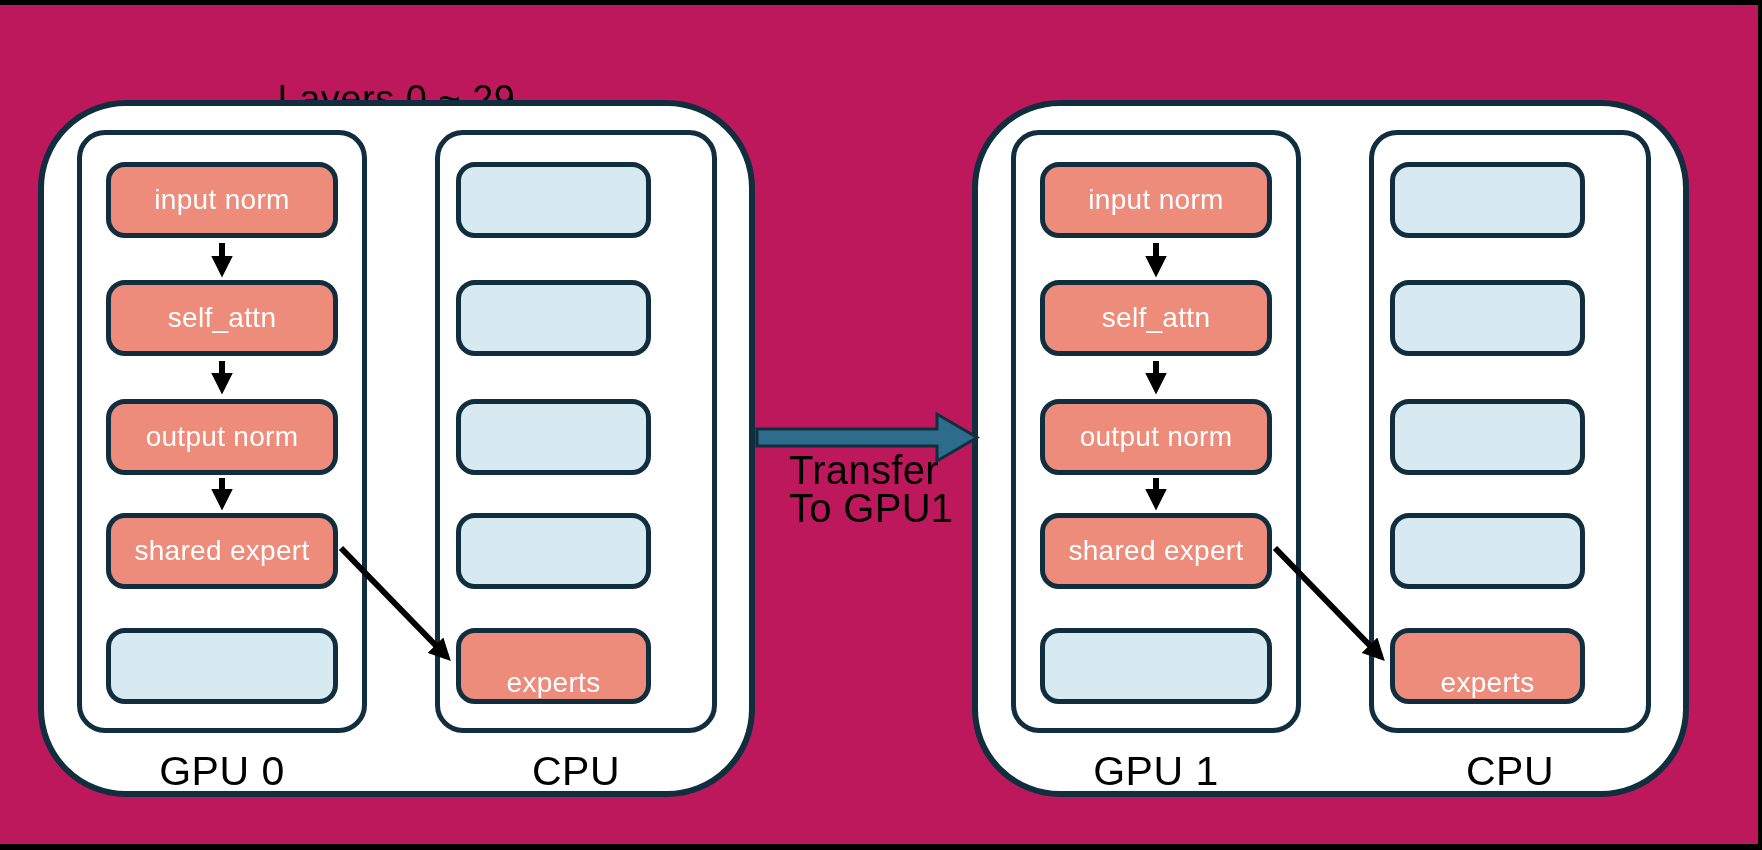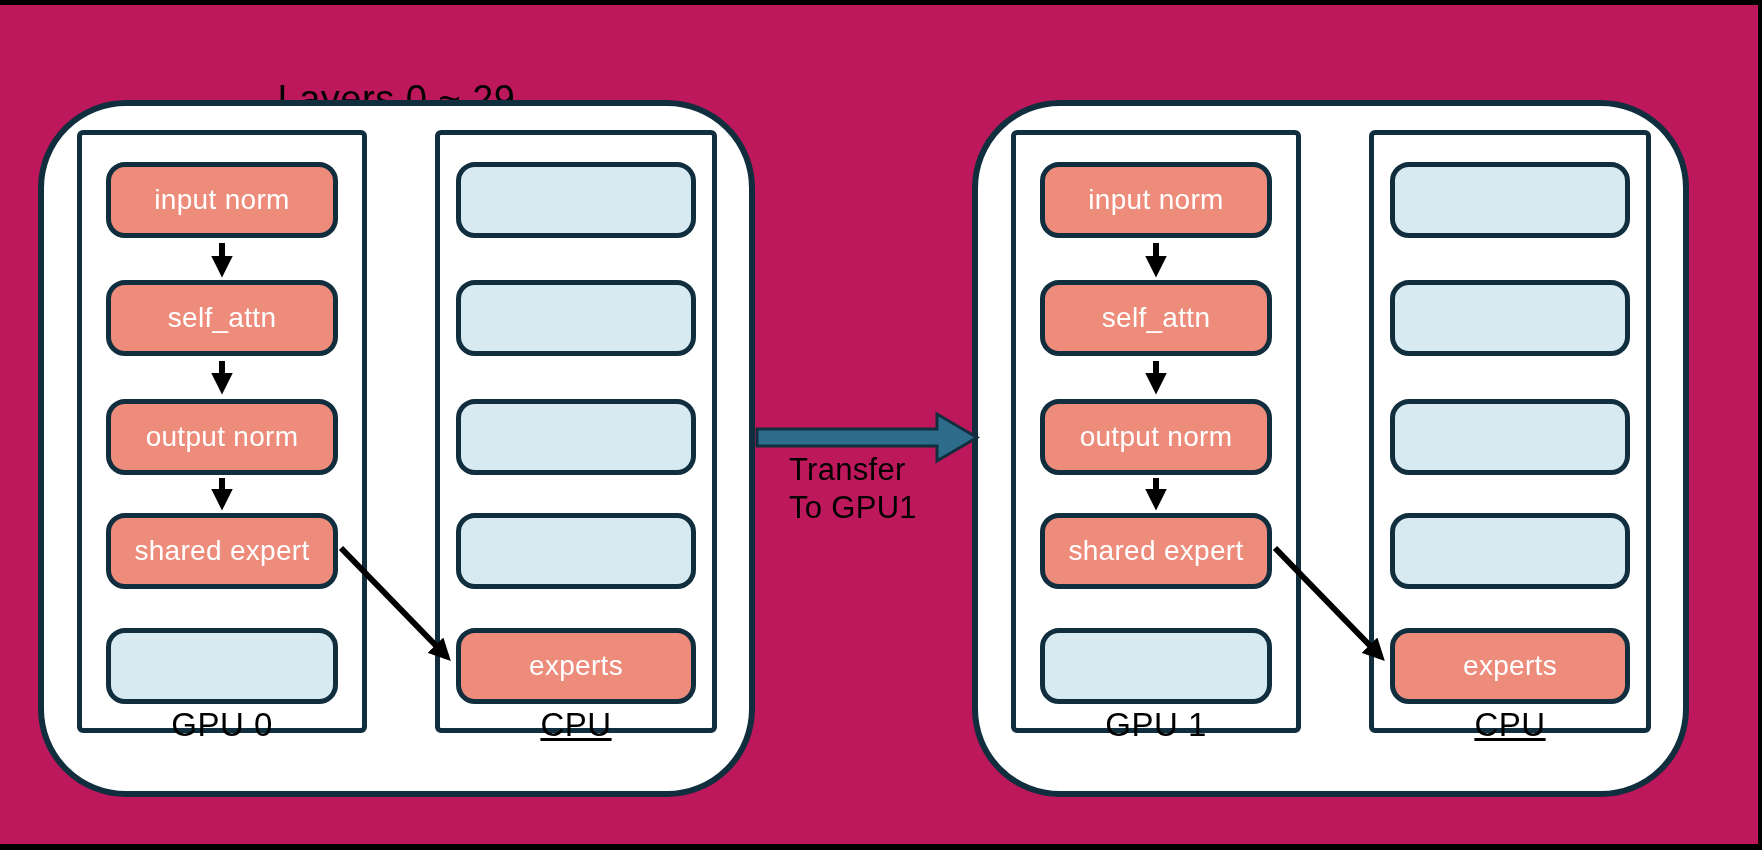--- a/index.html
+++ b/index.html
@@ -38,59 +38,59 @@
     width: 717px; height: 697px;
     box-sizing: border-box;
     border: 6px solid var(--border_navy, #112e3e);
     border-radius: 88px;
     background: #fff;
   }
   .device {
     position: absolute; top: 102px; height: 603px;
     box-sizing: border-box;
     border: 5px solid var(--border_navy, #112e3e);
-    border-radius: 6px;
+    border-radius: 28px;
     background: #fff;
   }
   .device.gpu { left: 39px;  width: 290px; }
   .device.cpu { left: 397px; width: 282px; }
 
   .box {
     position: absolute;
     height: 76px;
     box-sizing: border-box;
     border: 5px solid var(--border_navy, #112e3e);
     border-radius: 19px;
     display: flex; align-items: center; justify-content: center;
     color: var(--box_text_white, #fff);
     font-size: 28px;
     letter-spacing: 0.3px;
   }
   .gpu .box { left: 24px; width: 232px; }
-  .cpu .box { left: 16px; width: 240px; }
+  .cpu .box { left: 16px; width: 195px; align-items: flex-end; }
   .box.pink { background: var(--box_pink, #ee8c7c); }
   .box.blue { background: var(--box_blue, #d7eaf1); }
   .r1 { top: 27px; }
   .r2 { top: 145px; }
   .r3 { top: 254px; margin-top: 10px; }
   .r4 { top: 378px; }
   .r5 { top: 493px; }
 
   .dev-label {
-    position: absolute; top: 680px;
-    font-size: 33px; line-height: 1;
+    position: absolute; top: 723px;
+    font-size: 41px; line-height: 1;
     color: #000; text-align: center;
     letter-spacing: 0.5px;
   }
   .dev-label.gpu-l { left: 39px;  width: 290px; }
-  .dev-label.cpu-l { left: 397px; width: 282px; text-decoration: underline; }
+  .dev-label.cpu-l { left: 397px; width: 282px; }
 
   .transfer-text {
     position: absolute; left: 789px; top: 451px;
-    font-size: 31px; line-height: 38px;
+    font-size: 40px; line-height: 38px;
     color: #000;
     letter-spacing: 0.3px;
   }
 
   svg.arrows {
     position: absolute; top: 0; left: 0;
     width: 1762px; height: 850px;
     pointer-events: none;
   }
 </style>

